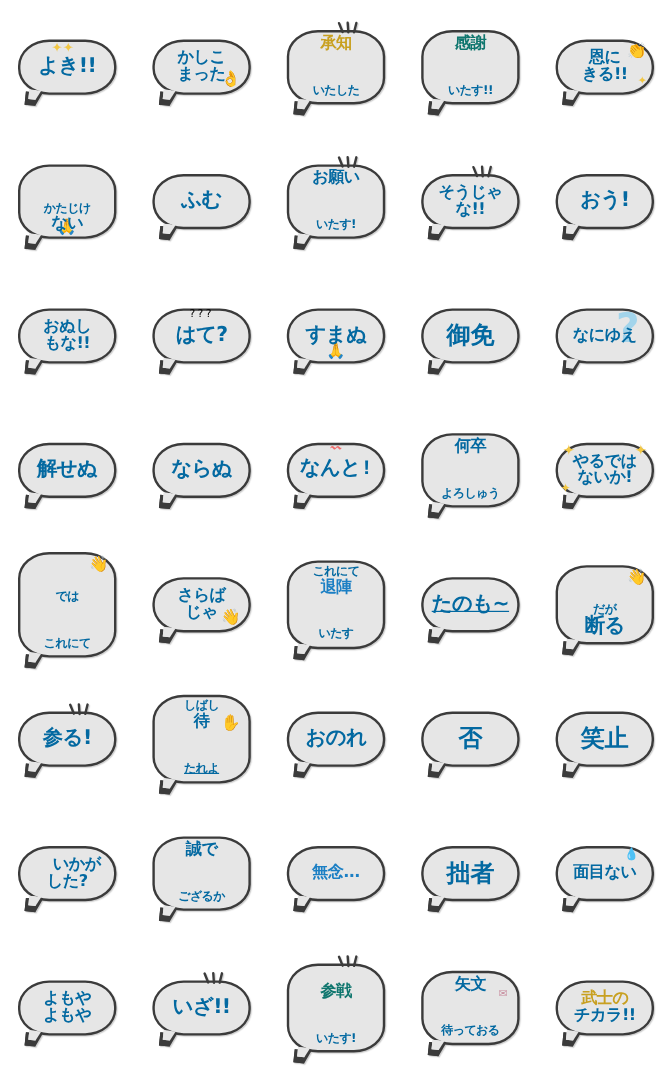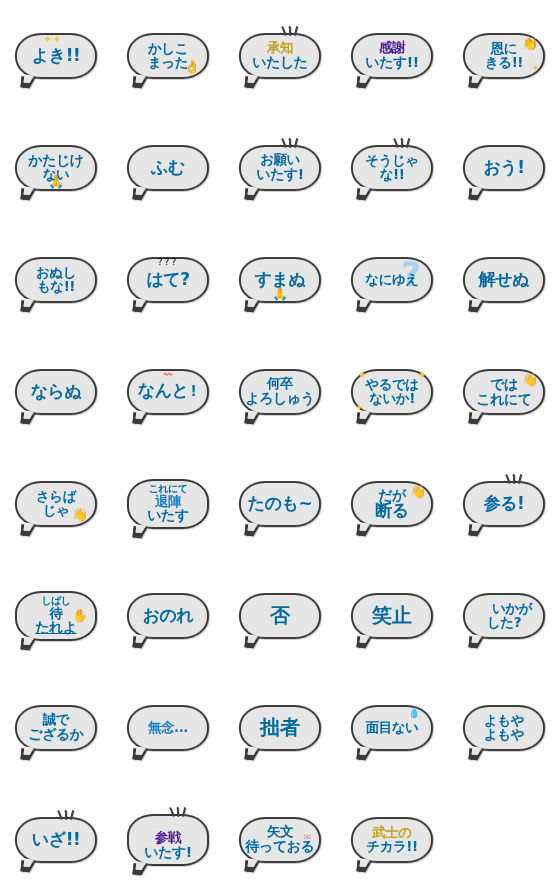--- a/index.html
+++ b/index.html
@@ -68,24 +68,24 @@
     display: block;
     white-space: nowrap;
     line-height: 1.02;
     letter-spacing: -0.5px;
     font-weight: bold;
     color: #3b3b3b;
     text-align: center;
   }
   .s1 { font-size: 17px; }
   .s2 { font-size: 13.5px; }
-  .s3 { font-size: 14px; }
+  .s3 { font-size: 10px; margin-top: 28px; }
   .s4 { font-size: 20px; letter-spacing: 0px; }
   .s5 { font-size: 10px; }
-  .accent-red   { color: #4c1d95; }
+  .accent-red   { color: #0f766e; }
   .accent-blue  { color: #1b7fc4; }
   .accent-gold  { color: #c8a020; }
   .accent-dark  { color: #0369a1; }
 
   
   .deco {
     position: absolute;
     pointer-events: none;
     line-height: 1;
   }
@@ -243,20 +243,27 @@
         <span class="tail-outer"></span>
         <span class="tail-inner"></span>
         <span class="line s1 accent-dark" style="position: relative; z-index: 1;">すまぬ</span>
         <span class="deco deco-hand deco-pray">🙏</span>
       </div>
     </div>
     <div class="cell">
       <div class="bubble">
         <span class="tail-outer"></span>
         <span class="tail-inner"></span>
+        <span class="line s4 accent-dark" style="position: relative; z-index: 1;">御免</span>
+      </div>
+    </div>
+    <div class="cell">
+      <div class="bubble">
+        <span class="tail-outer"></span>
+        <span class="tail-inner"></span>
         <span class="line s2 accent-dark" style="position: relative; z-index: 1;">なにゆえ</span>
         <span class="deco " style="position: absolute; font-size: 34px; font-weight: bold; color: rgb(159, 212, 236); right: 10px; top: -2px; opacity: 0.95; z-index: 0;">?</span>
       </div>
     </div>
     <div class="cell">
       <div class="bubble">
         <span class="tail-outer"></span>
         <span class="tail-inner"></span>
         <span class="line s1 accent-dark" style="position: relative; z-index: 1;">解せぬ</span>
       </div>
@@ -319,21 +326,21 @@
         <span class="tail-inner"></span>
         <span class="line s5 accent-dark" style="position: relative; z-index: 1;">これにて</span>
         <span class="line s2 accent-blue" style="position: relative; z-index: 1;">退陣</span>
         <span class="line s3 accent-dark" style="position: relative; z-index: 1;">いたす</span>
       </div>
     </div>
     <div class="cell">
       <div class="bubble">
         <span class="tail-outer"></span>
         <span class="tail-inner"></span>
-        <span class="line s1 accent-dark" style="position: relative; z-index: 1;">たのも~</span>
+        <span class="line s1 accent-dark" style="position: relative; z-index: 1; text-decoration: underline;">たのも~</span>
       </div>
     </div>
     <div class="cell">
       <div class="bubble">
         <span class="tail-outer"></span>
         <span class="tail-inner"></span>
         <span class="line s3 accent-dark" style="position: relative; z-index: 1;">だが</span>
         <span class="line s1 accent-dark" style="position: relative; z-index: 1;">断る</span>
         <span class="deco deco-hand deco-hand-tr">👋</span>
       </div>

